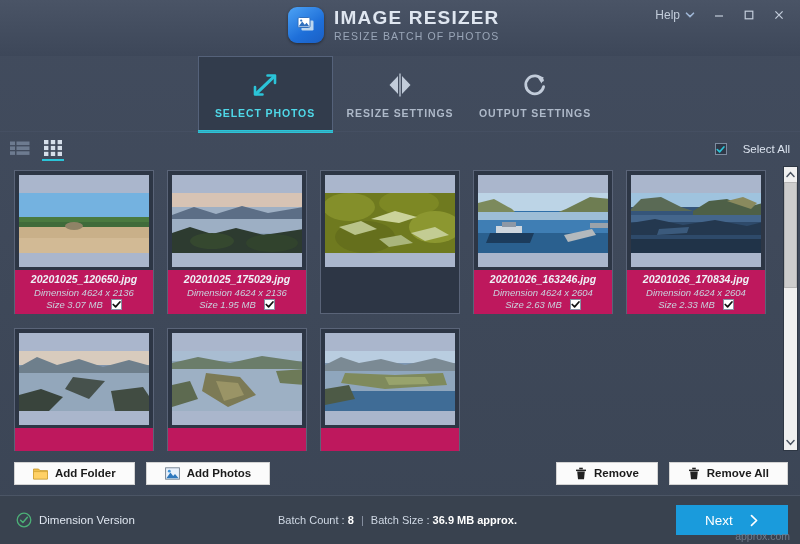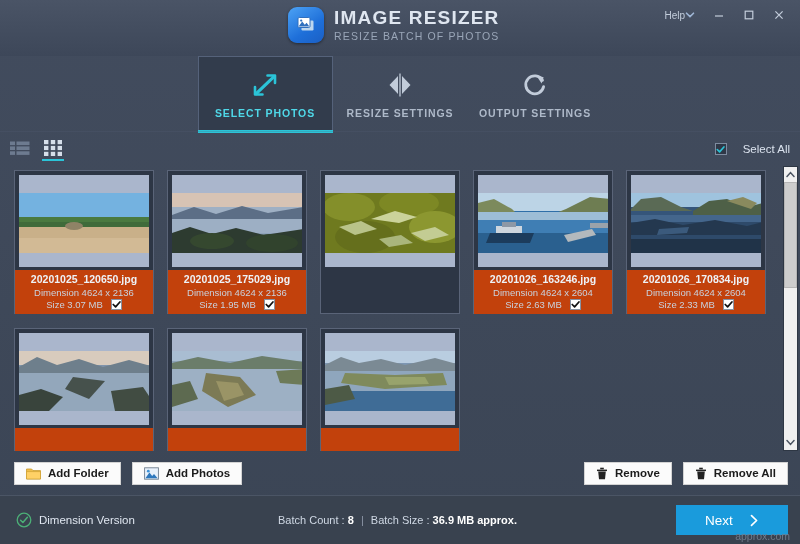--- a/index.html
+++ b/index.html
@@ -40,22 +40,22 @@
   }
   .brand-sub {
     font-size: 10.5px; letter-spacing: 1.15px; color: #9aa6b8;
     margin-top: 4px;
   }
   .winbtns {
     position: absolute; right: 8px; top: 0;
     height: 30px; display: flex; align-items: center; gap: 4px;
   }
   .help {
-    display: flex; align-items: center; 
-    color: #c3cddb; font-size: 10px;
+    display: flex; align-items: center; gap: 5px;
+    color: #c3cddb; font-size: 12px;
     padding: 3px 7px; cursor: pointer;
   }
   .wbtn {
     width: 26px; height: 24px;
     display: flex; align-items: center; justify-content: center;
     color: #c3cddb; cursor: pointer;
   }
 
   
   .tabs {
@@ -139,24 +139,24 @@
     background: #aab6cc;
     position: relative; overflow: hidden;
     display: flex; align-items: center;
     flex: none;
   }
   .photo {
     width: 100%; height: 60px; position: relative; overflow: hidden;
     margin-top: 4px;
   }
   .meta {
-    background: #c2410c; margin: 3px -4px -4px -4px;
+    background: #be185d; margin: 3px -4px -4px -4px;
     padding: 3px 6px 4px;
     flex: 1 1 auto;
-    display: flex; flex-direction: column; 
+    display: flex; flex-direction: column;  font-style: italic;
   }
   .fname {
     font-size: 10.5px; font-weight: bold; color: #eef2f7;
     text-align: center; line-height: 1.25;
     white-space: nowrap; overflow: hidden;
   }
   .dim {
     font-size: 9.5px; color: #c9d2de; text-align: center;
     margin-top: 1px;
   }
@@ -193,21 +193,21 @@
   
   .actions {
     height: 44px; flex: none;
     display: flex; align-items: center;
     padding: 0 12px 0 14px;
   }
   .btn {
     height: 23px; background: #fbfbfb;
     border: 1px solid #d3d3d3;
     display: inline-flex; align-items: center; gap: 7px;
-    padding: 0 11px; cursor: pointer;
+    padding: 0 18px; cursor: pointer;
     font-size: 11.5px; font-weight: bold; color: #1b1b1b;
   }
   .btn + .btn { margin-left: 11px; }
   .right-actions { margin-left: auto; display: flex; }
 
   
   .status {
     height: 49px; flex: none; position: relative;
     background: #39424f;
     border-top: 1px solid #4b5costerone;

